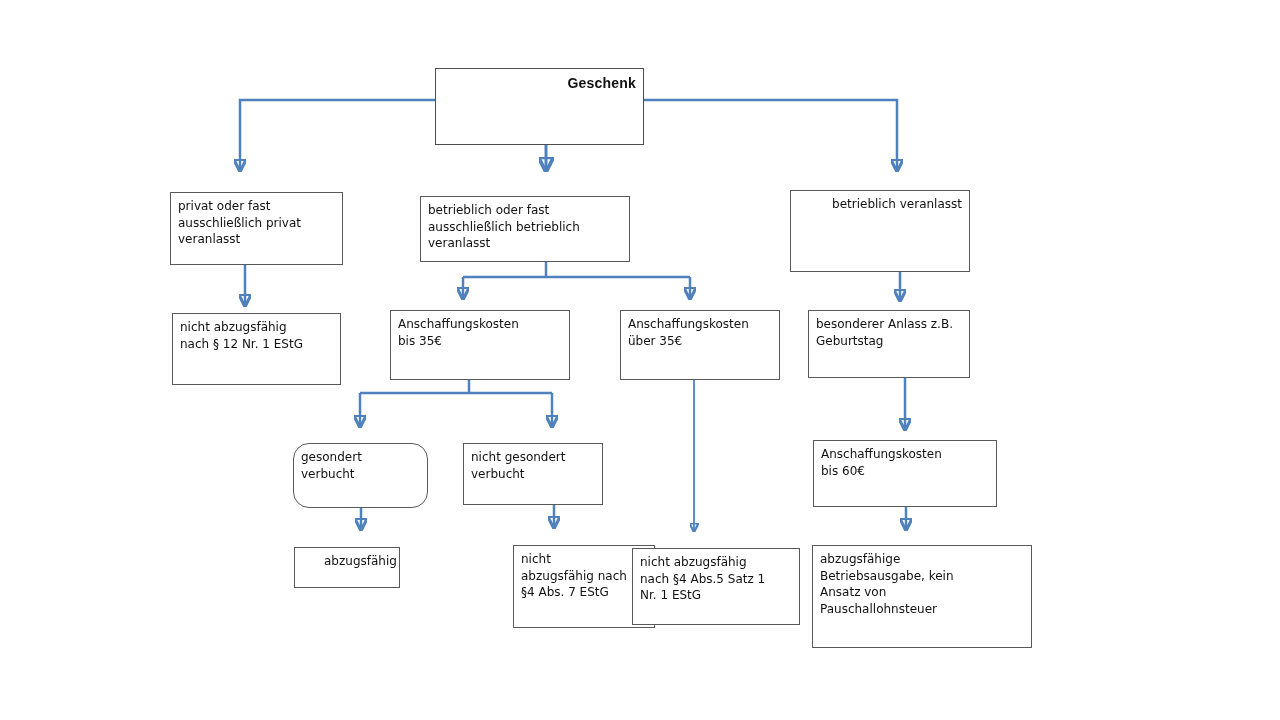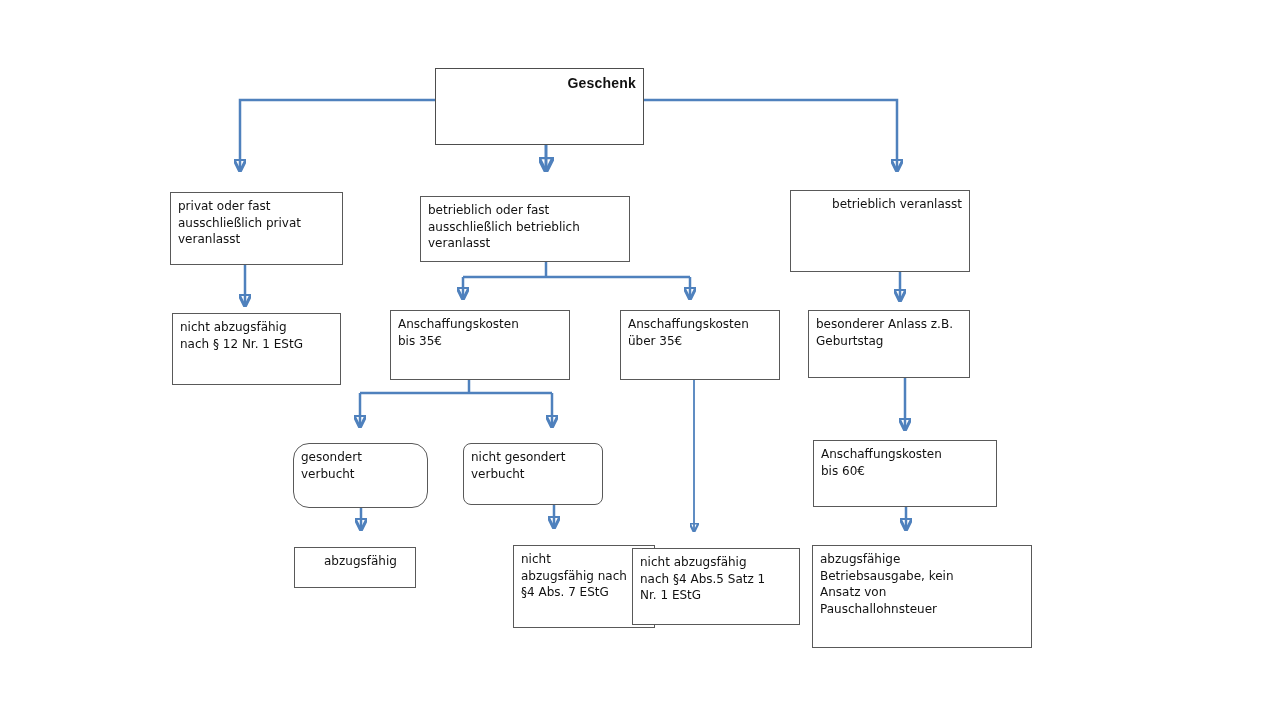--- a/index.html
+++ b/index.html
@@ -24,23 +24,23 @@
   
   #n-root   { left: 435px; top: 68px;  width: 209px; height: 77px; }
   #n-privat { left: 170px; top: 192px; width: 173px; height: 73px; }
   #n-betr-fast { left: 420px; top: 196px; width: 210px; height: 66px; }
   #n-betr   { left: 790px; top: 190px; width: 180px; height: 82px; text-align: right; }
   #n-n12    { left: 172px; top: 313px; width: 169px; height: 72px; }
   #n-ak35   { left: 390px; top: 310px; width: 180px; height: 70px; }
   #n-aku35  { left: 620px; top: 310px; width: 160px; height: 70px; }
   #n-anlass { left: 808px; top: 310px; width: 162px; height: 68px; }
   #n-ges    { left: 293px; top: 443px; width: 135px; height: 65px; border-radius: 16px; }
-  #n-nges   { left: 463px; top: 443px; width: 140px; height: 62px; border-radius: 8px; }
+  #n-nges   { left: 463px; top: 443px; width: 140px; height: 62px; }
   #n-ak60   { left: 813px; top: 440px; width: 184px; height: 67px; }
-  #n-abz    { left: 294px; top: 547px; width: 122px; height: 41px; padding-left: 29px; }
+  #n-abz    { left: 294px; top: 547px; width: 106px; height: 41px; padding-left: 29px; }
   #n-n47    { left: 465px; top: 545px; width: 142px; height: 83px; margin-left: 48px; }
   #n-n451   { left: 632px; top: 548px; width: 168px; height: 77px; }
   #n-ba     { left: 812px; top: 545px; width: 220px; height: 103px; }
 
   svg.connectors {
     position: absolute; left: 0; top: 0; width: 1280px; height: 720px;
     pointer-events: none;
   }
   svg.connectors path { fill: none; stroke: #4f81bd; stroke-width: 2.5; }
   svg.connectors path.thin { stroke-width: 1.8; }

